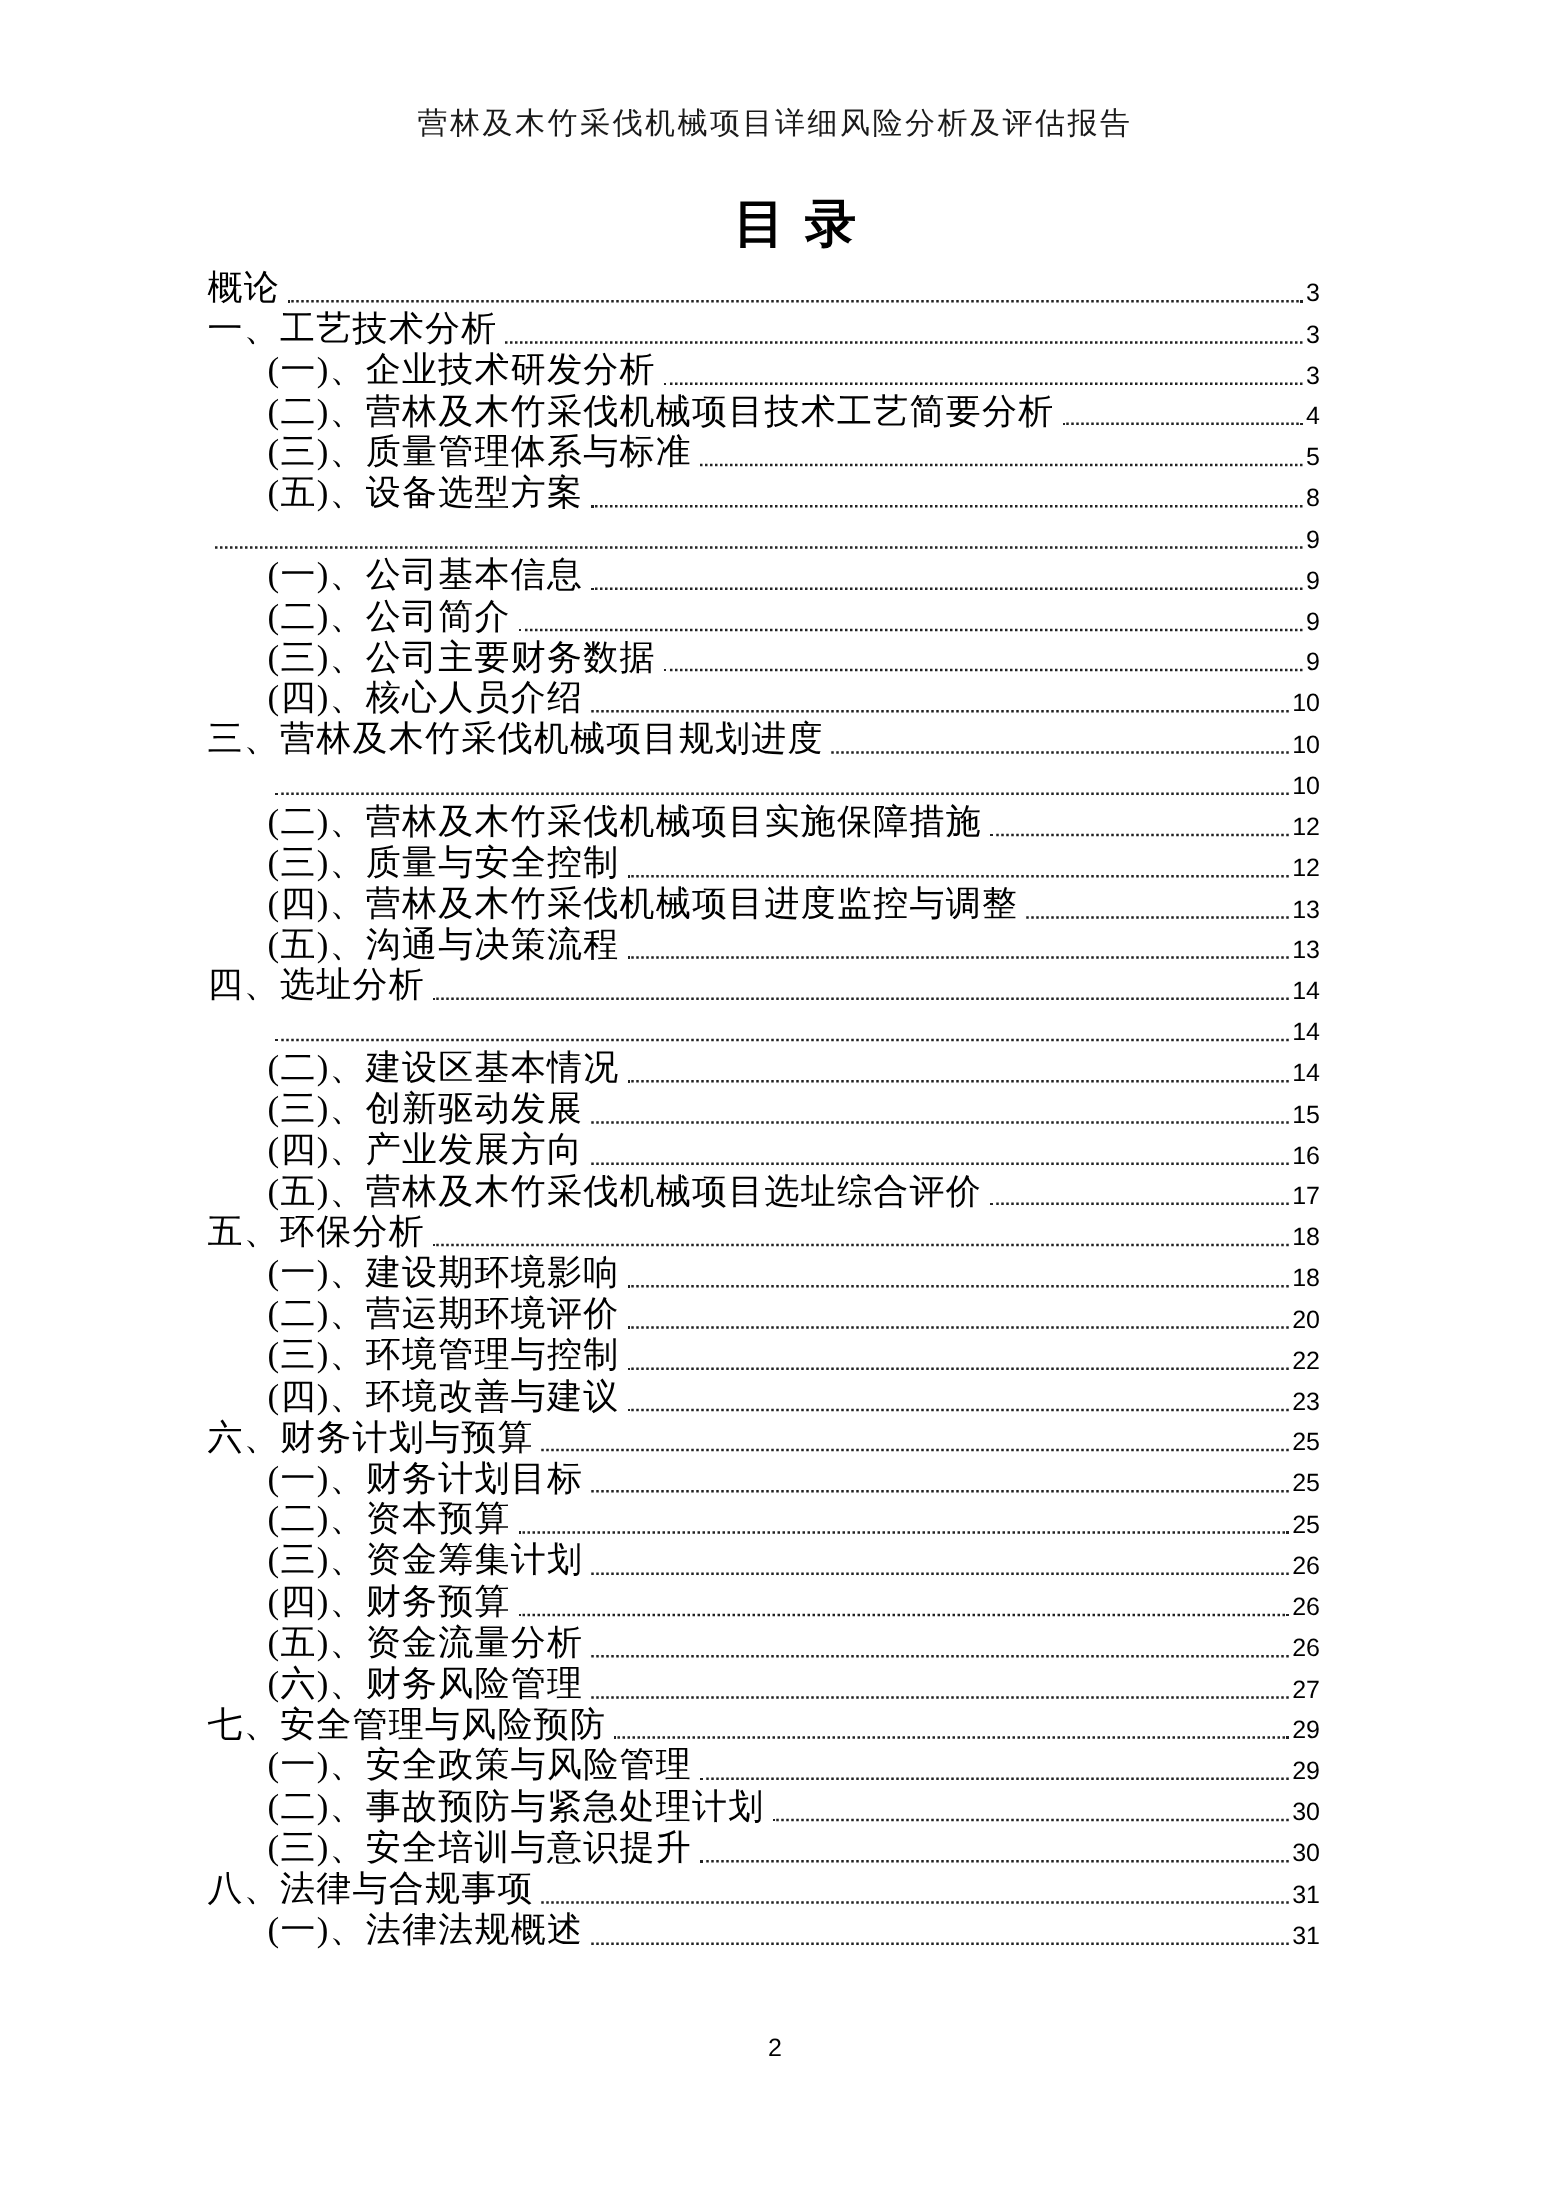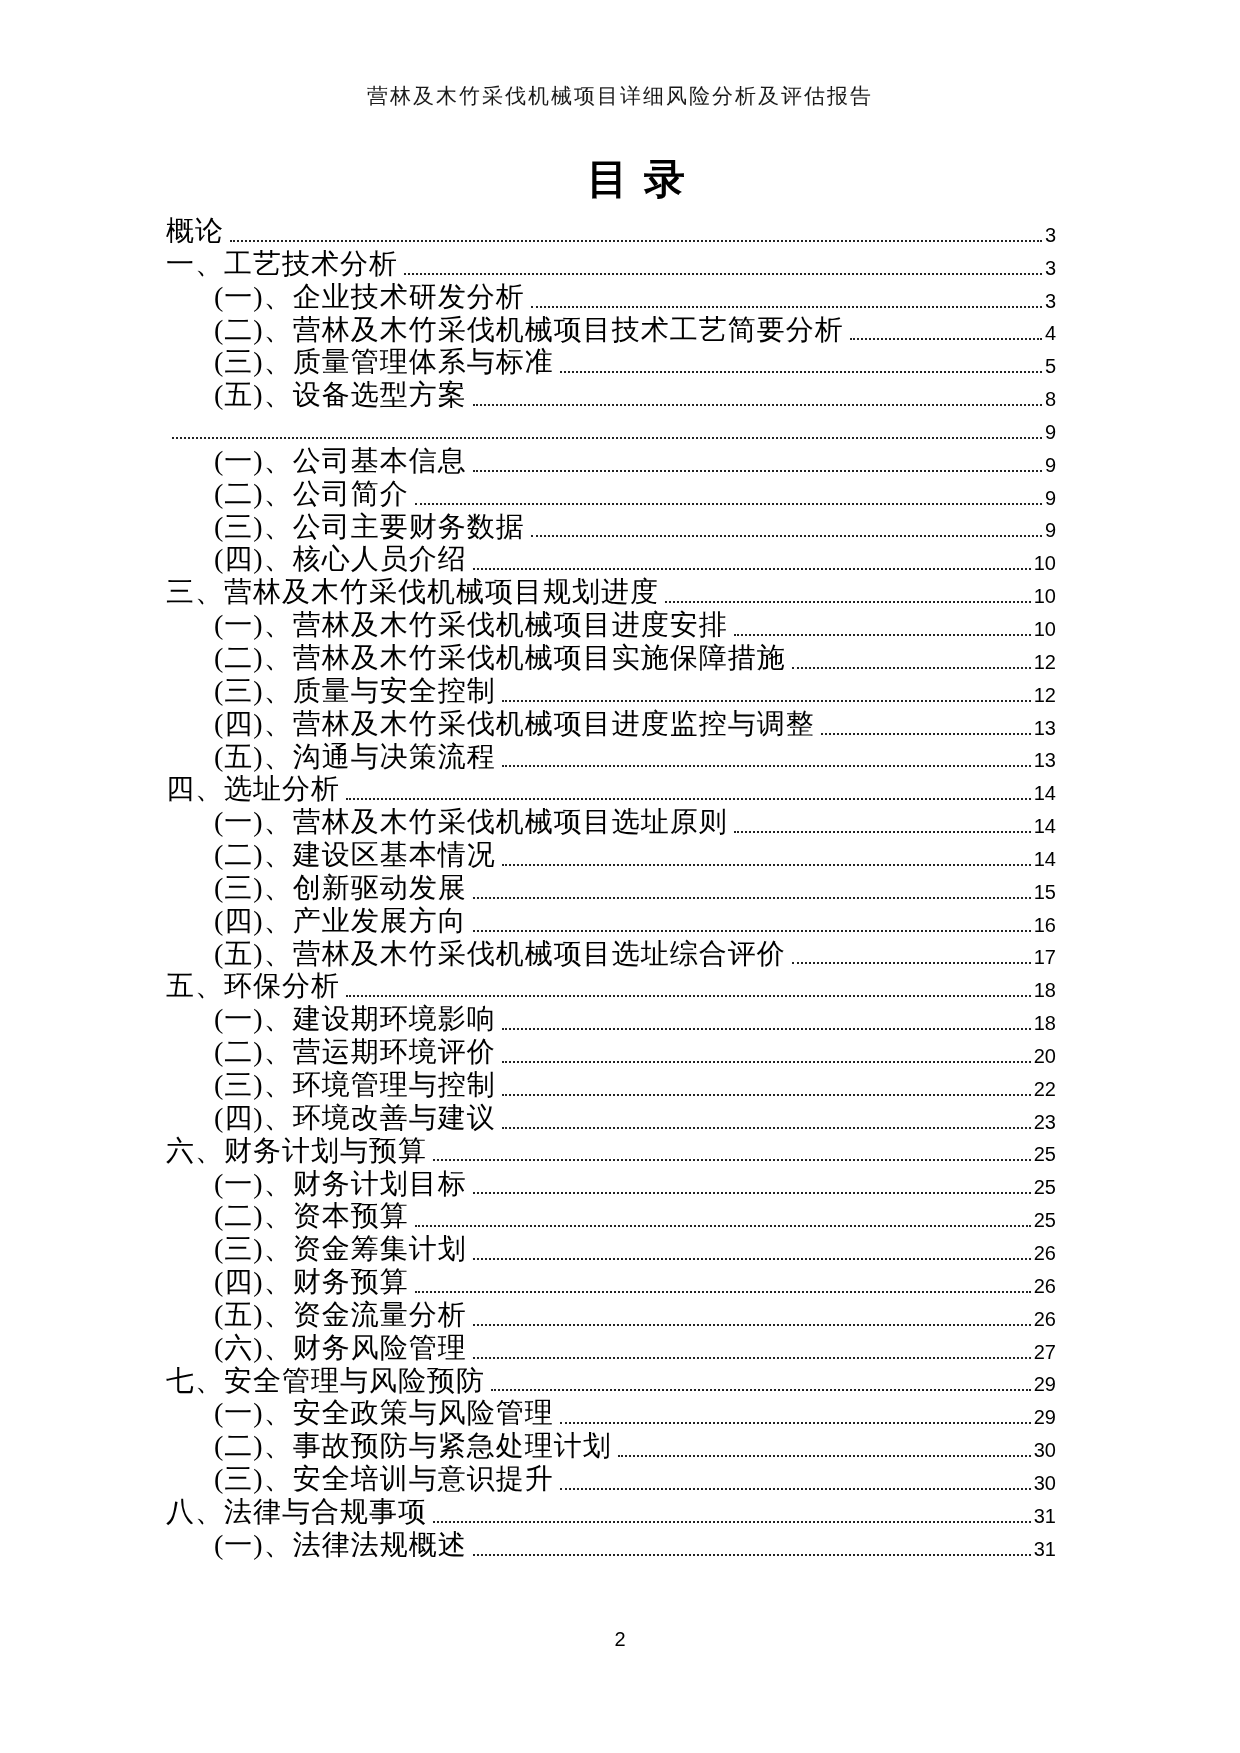--- a/index.html
+++ b/index.html
@@ -15,21 +15,21 @@
     color: #000000;
     font-family: "Liberation Serif", "DejaVu Serif", serif;
     overflow: hidden;
   }
   .doc-header {
     position: absolute;
     top: 82px;
     left: 0;
     width: 100%;
     text-align: center;
-    font-size: 21px;
+    font-size: 24px;
     letter-spacing: 2px;
     color: #1a1a1a;
   }
   .toc-title {
     position: absolute;
     top: 136px;
     left: 0;
     width: 100%;
     margin: 16px;
     text-align: center;
@@ -147,21 +147,20 @@
         <span class="toc-label">(四)、核心人员介绍</span>
         <span class="toc-leader"></span>
         <span class="toc-page">10</span>
       </div>
       <div class="toc-row lvl1">
         <span class="toc-label">三、营林及木竹采伐机械项目规划进度</span>
         <span class="toc-leader"></span>
         <span class="toc-page">10</span>
       </div>
       <div class="toc-row lvl2">
-        <span class="toc-label">(一)、营林及木竹采伐机械项目进度安排</span>
         <span class="toc-leader"></span>
         <span class="toc-page">10</span>
       </div>
       <div class="toc-row lvl2">
         <span class="toc-label">(二)、营林及木竹采伐机械项目实施保障措施</span>
         <span class="toc-leader"></span>
         <span class="toc-page">12</span>
       </div>
       <div class="toc-row lvl2">
         <span class="toc-label">(三)、质量与安全控制</span>
@@ -177,21 +176,20 @@
         <span class="toc-label">(五)、沟通与决策流程</span>
         <span class="toc-leader"></span>
         <span class="toc-page">13</span>
       </div>
       <div class="toc-row lvl1">
         <span class="toc-label">四、选址分析</span>
         <span class="toc-leader"></span>
         <span class="toc-page">14</span>
       </div>
       <div class="toc-row lvl2">
-        <span class="toc-label">(一)、营林及木竹采伐机械项目选址原则</span>
         <span class="toc-leader"></span>
         <span class="toc-page">14</span>
       </div>
       <div class="toc-row lvl2">
         <span class="toc-label">(二)、建设区基本情况</span>
         <span class="toc-leader"></span>
         <span class="toc-page">14</span>
       </div>
       <div class="toc-row lvl2">
         <span class="toc-label">(三)、创新驱动发展</span>

